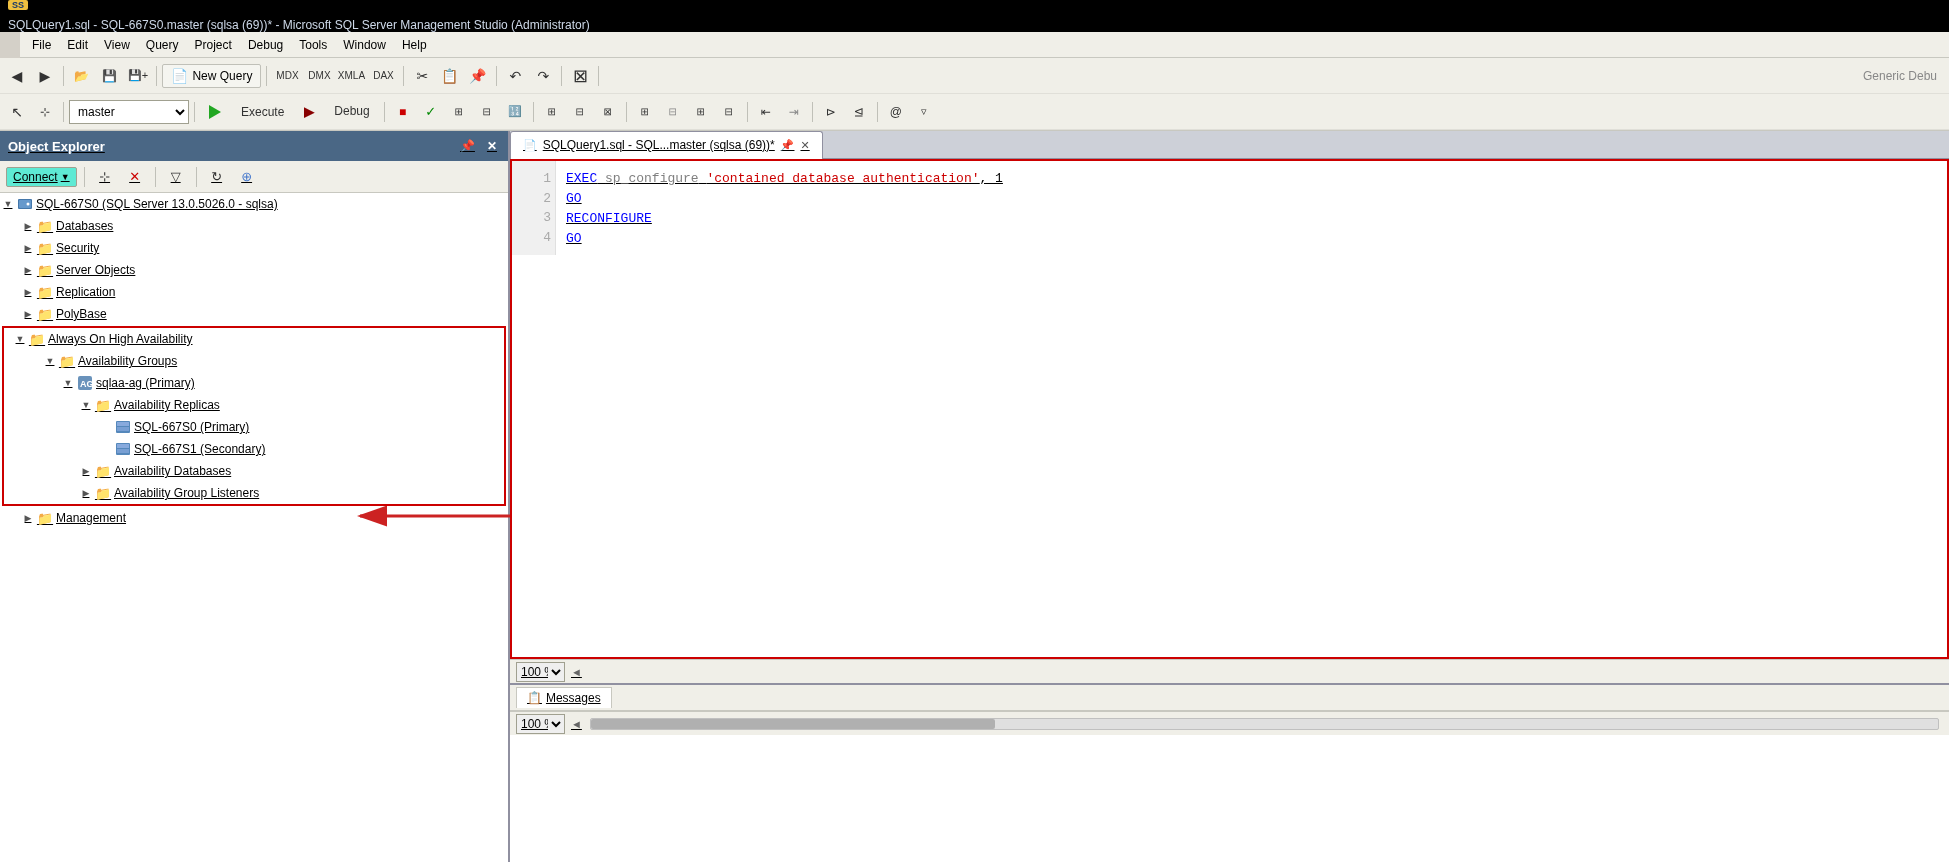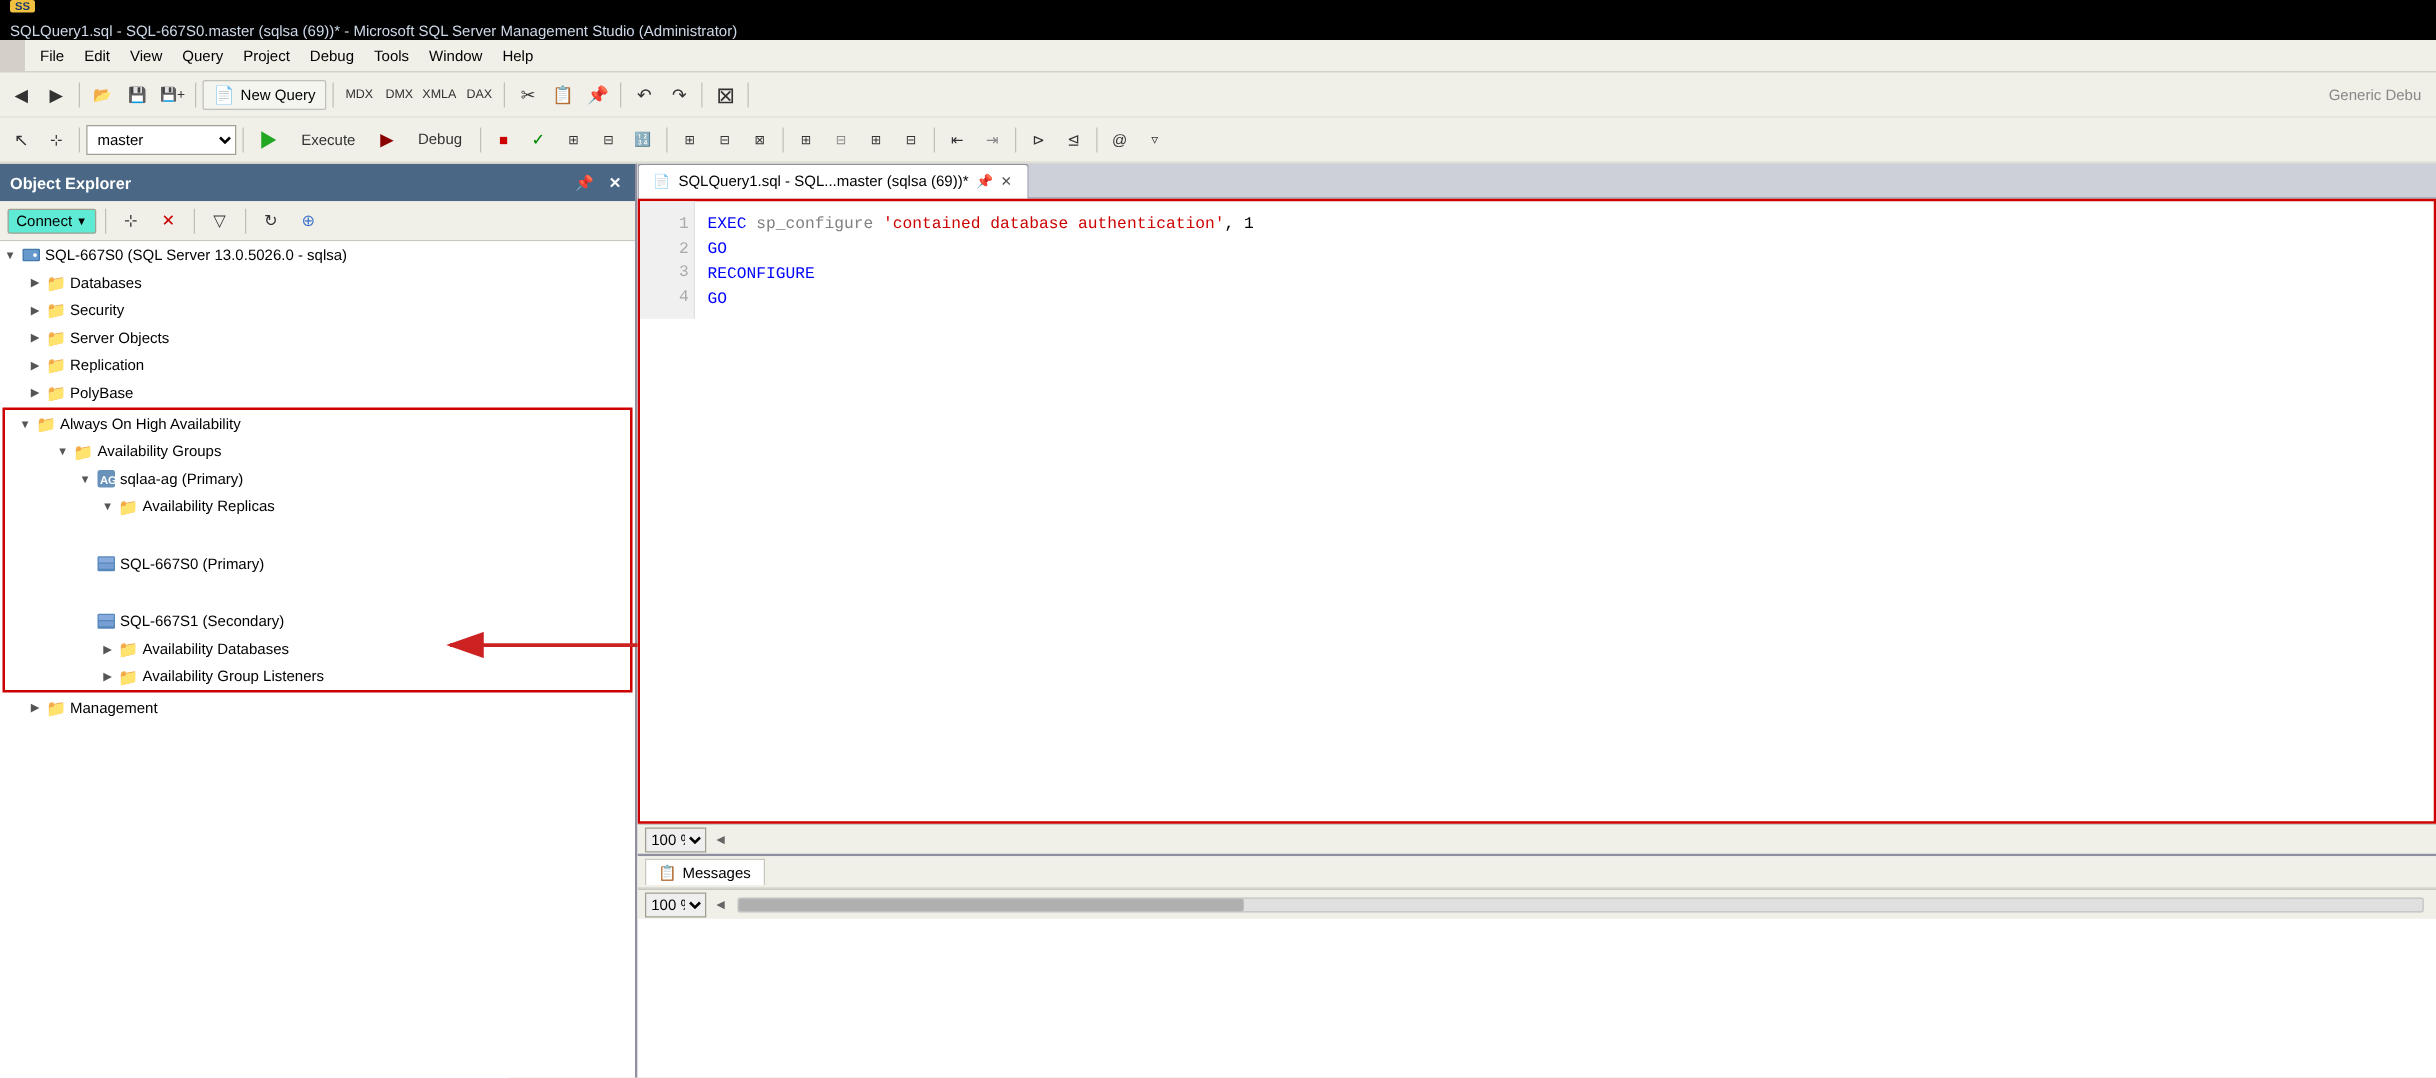--- a/index.html
+++ b/index.html
@@ -357,21 +357,21 @@
       position: absolute;
       pointer-events: none;
       z-index: 100;
     }
 
     
     .indent-1 { padding-left: 20px; }
     .indent-2 { padding-left: 38px; }
     .indent-3 { padding-left: 56px; }
     .indent-4 { padding-left: 74px; }
-    .indent-5 { padding-left: 56px; margin-top: 24px; }
+    .indent-5 { padding-left: 94px; }
 
     
     ::-webkit-scrollbar { width: 10px; height: 10px; }
     ::-webkit-scrollbar-track { background: #f0f0f0; }
     ::-webkit-scrollbar-thumb { background: #b0b0b0; border-radius: 4px; }
   </style>
 </head>
 <body>
 
 <div class="title-bar">
@@ -464,21 +464,21 @@
     <div class="toolbar-btn" style="font-size:12px; color:#888;">⇥</div>
     <div class="toolbar-separator"></div>
     <div class="toolbar-btn" style="font-size:12px;">⊳</div>
     <div class="toolbar-btn" style="font-size:12px;">⊴</div>
     <div class="toolbar-separator"></div>
     <div class="toolbar-btn" style="font-size:12px;">@</div>
     <div class="toolbar-btn" style="font-size:11px;">▿</div>
   </div>
 </div>
 
-<div class="main-layout" style="position:relative;">
+<div class="main-layout" style="position:relative;text-decoration:underline;">
 
   <div class="object-explorer">
     <div class="oe-header">
       <span style="font-size:13px; font-weight:bold;">Object Explorer</span>
       <div class="oe-header-actions">
         <span class="oe-header-btn" title="Auto-hide">📌</span>
         <span class="oe-header-btn">✕</span>
       </div>
     </div>
     <div class="oe-toolbar">

